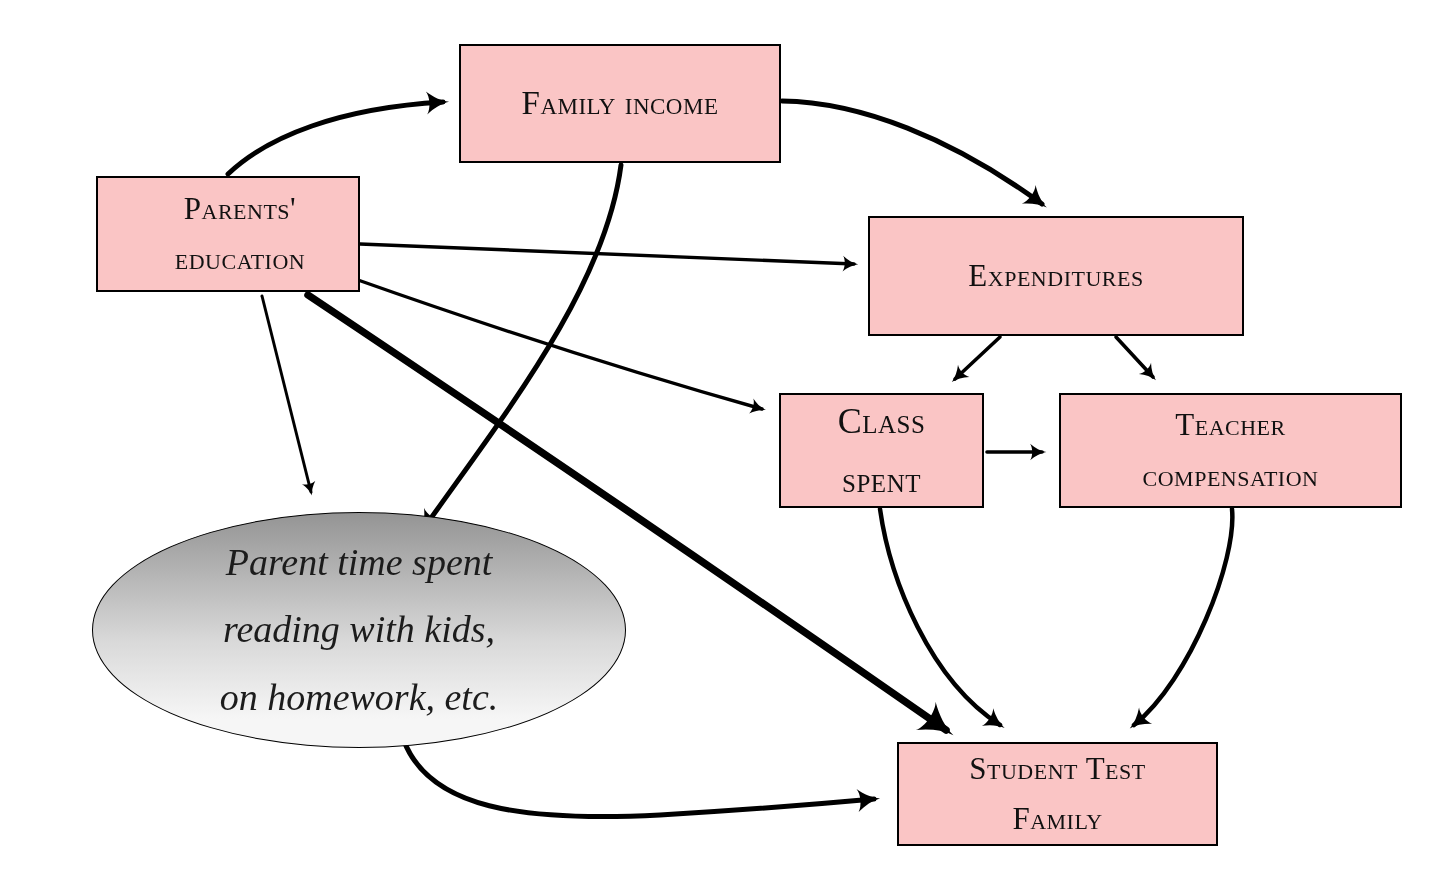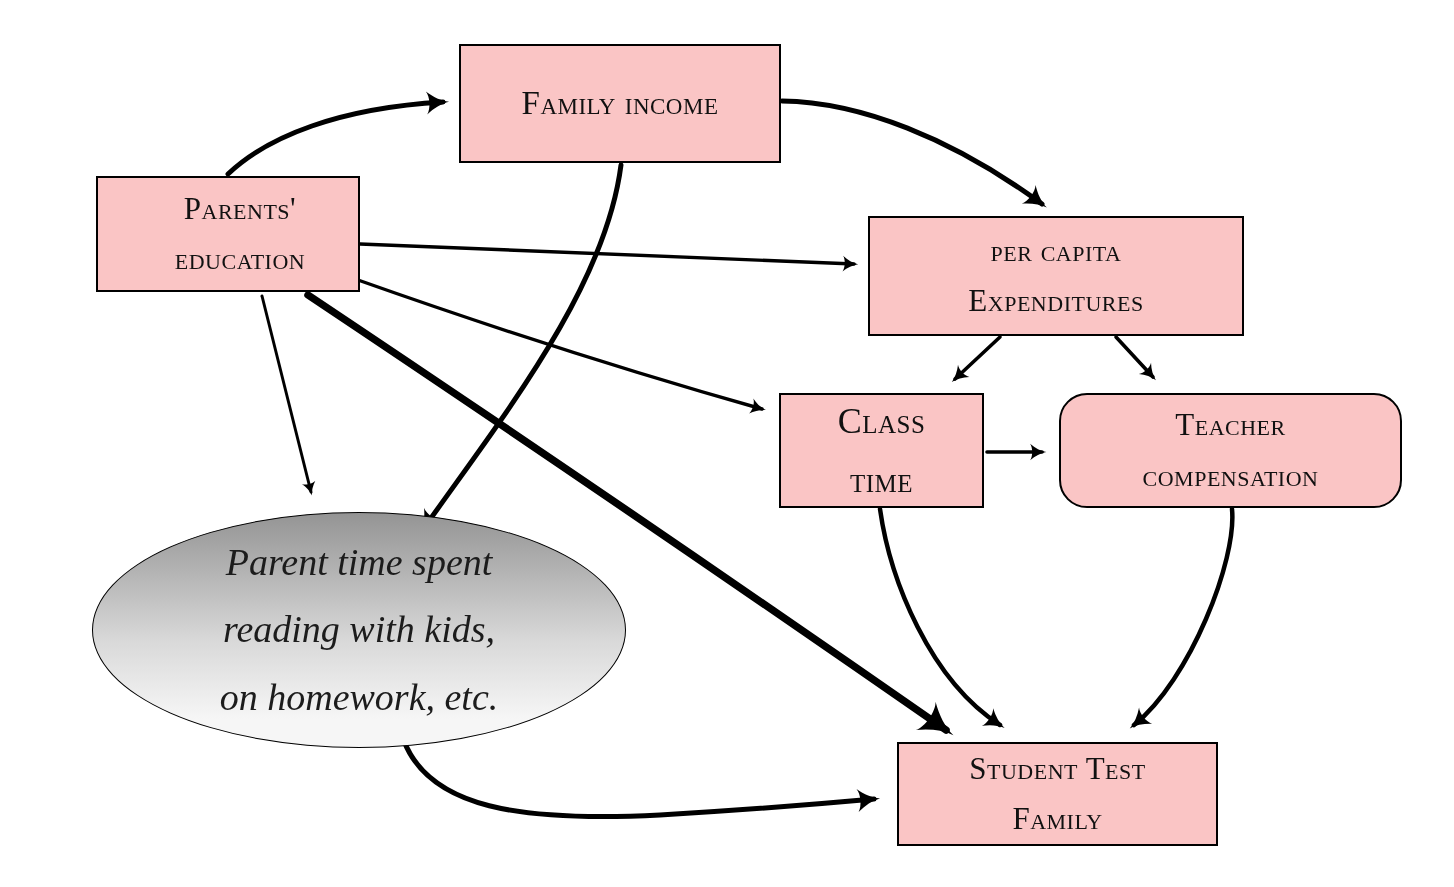--- a/index.html
+++ b/index.html
@@ -21,21 +21,21 @@
     font-variant:small-caps;
     color:#111;
     text-align:right;
     letter-spacing:0.5px;
   }
   .node .ln{line-height:1.62;white-space:nowrap;}
   #node-family-income      {left:459px;top:44px;  width:322px;height:119px;font-size:33px;}
   #node-parents-education  {left:96px; top:176px; width:264px;height:116px;font-size:31px;padding-left:24px;}
   #node-per-capita         {left:868px;top:216px; width:376px;height:120px;font-size:31px;}
   #node-class-size         {left:779px;top:393px; width:205px;height:115px;font-size:36px;}
-  #node-teacher-comp       {left:1059px;top:393px;width:343px;height:115px;font-size:31px;border-radius:28px;}
+  #node-teacher-comp       {left:1059px;top:393px;width:343px;height:115px;font-size:31px;}
   #node-student-test       {left:897px;top:742px; width:321px;height:104px;font-size:31px;}
   #node-parent-time{
     position:absolute;
     left:92px;top:512px;width:534px;height:236px;
     border:1.6px solid #000;
     border-radius:50%;
     box-sizing:border-box;
     background:linear-gradient(to bottom,var(--ellipse-top,#949494),#d9d9d9 55%,var(--ellipse-bottom,#f6f6f6) 88%);
     display:flex;flex-direction:column;align-items:center;justify-content:center;
     font-style:italic;font-size:38px;color:#1c1c1c;text-align:center;
@@ -72,27 +72,26 @@
   <div class="node" id="node-family-income">
     <div class="ln">Family income</div>
   </div>
 
   <div class="node" id="node-parents-education">
     <div class="ln">Parents'</div>
     <div class="ln">education</div>
   </div>
 
   <div class="node" id="node-per-capita">
-    <div class="ln">per capita</div>
     <div class="ln">Expenditures</div>
   </div>
 
   <div class="node" id="node-class-size">
     <div class="ln">Class</div>
-    <div class="ln">time</div>
+    <div class="ln">spent</div>
   </div>
 
   <div class="node" id="node-teacher-comp">
     <div class="ln">Teacher</div>
     <div class="ln">compensation</div>
   </div>
 
   <div id="node-parent-time">
     <div class="ln">Parent time spent</div>
     <div class="ln">reading with kids,</div>

